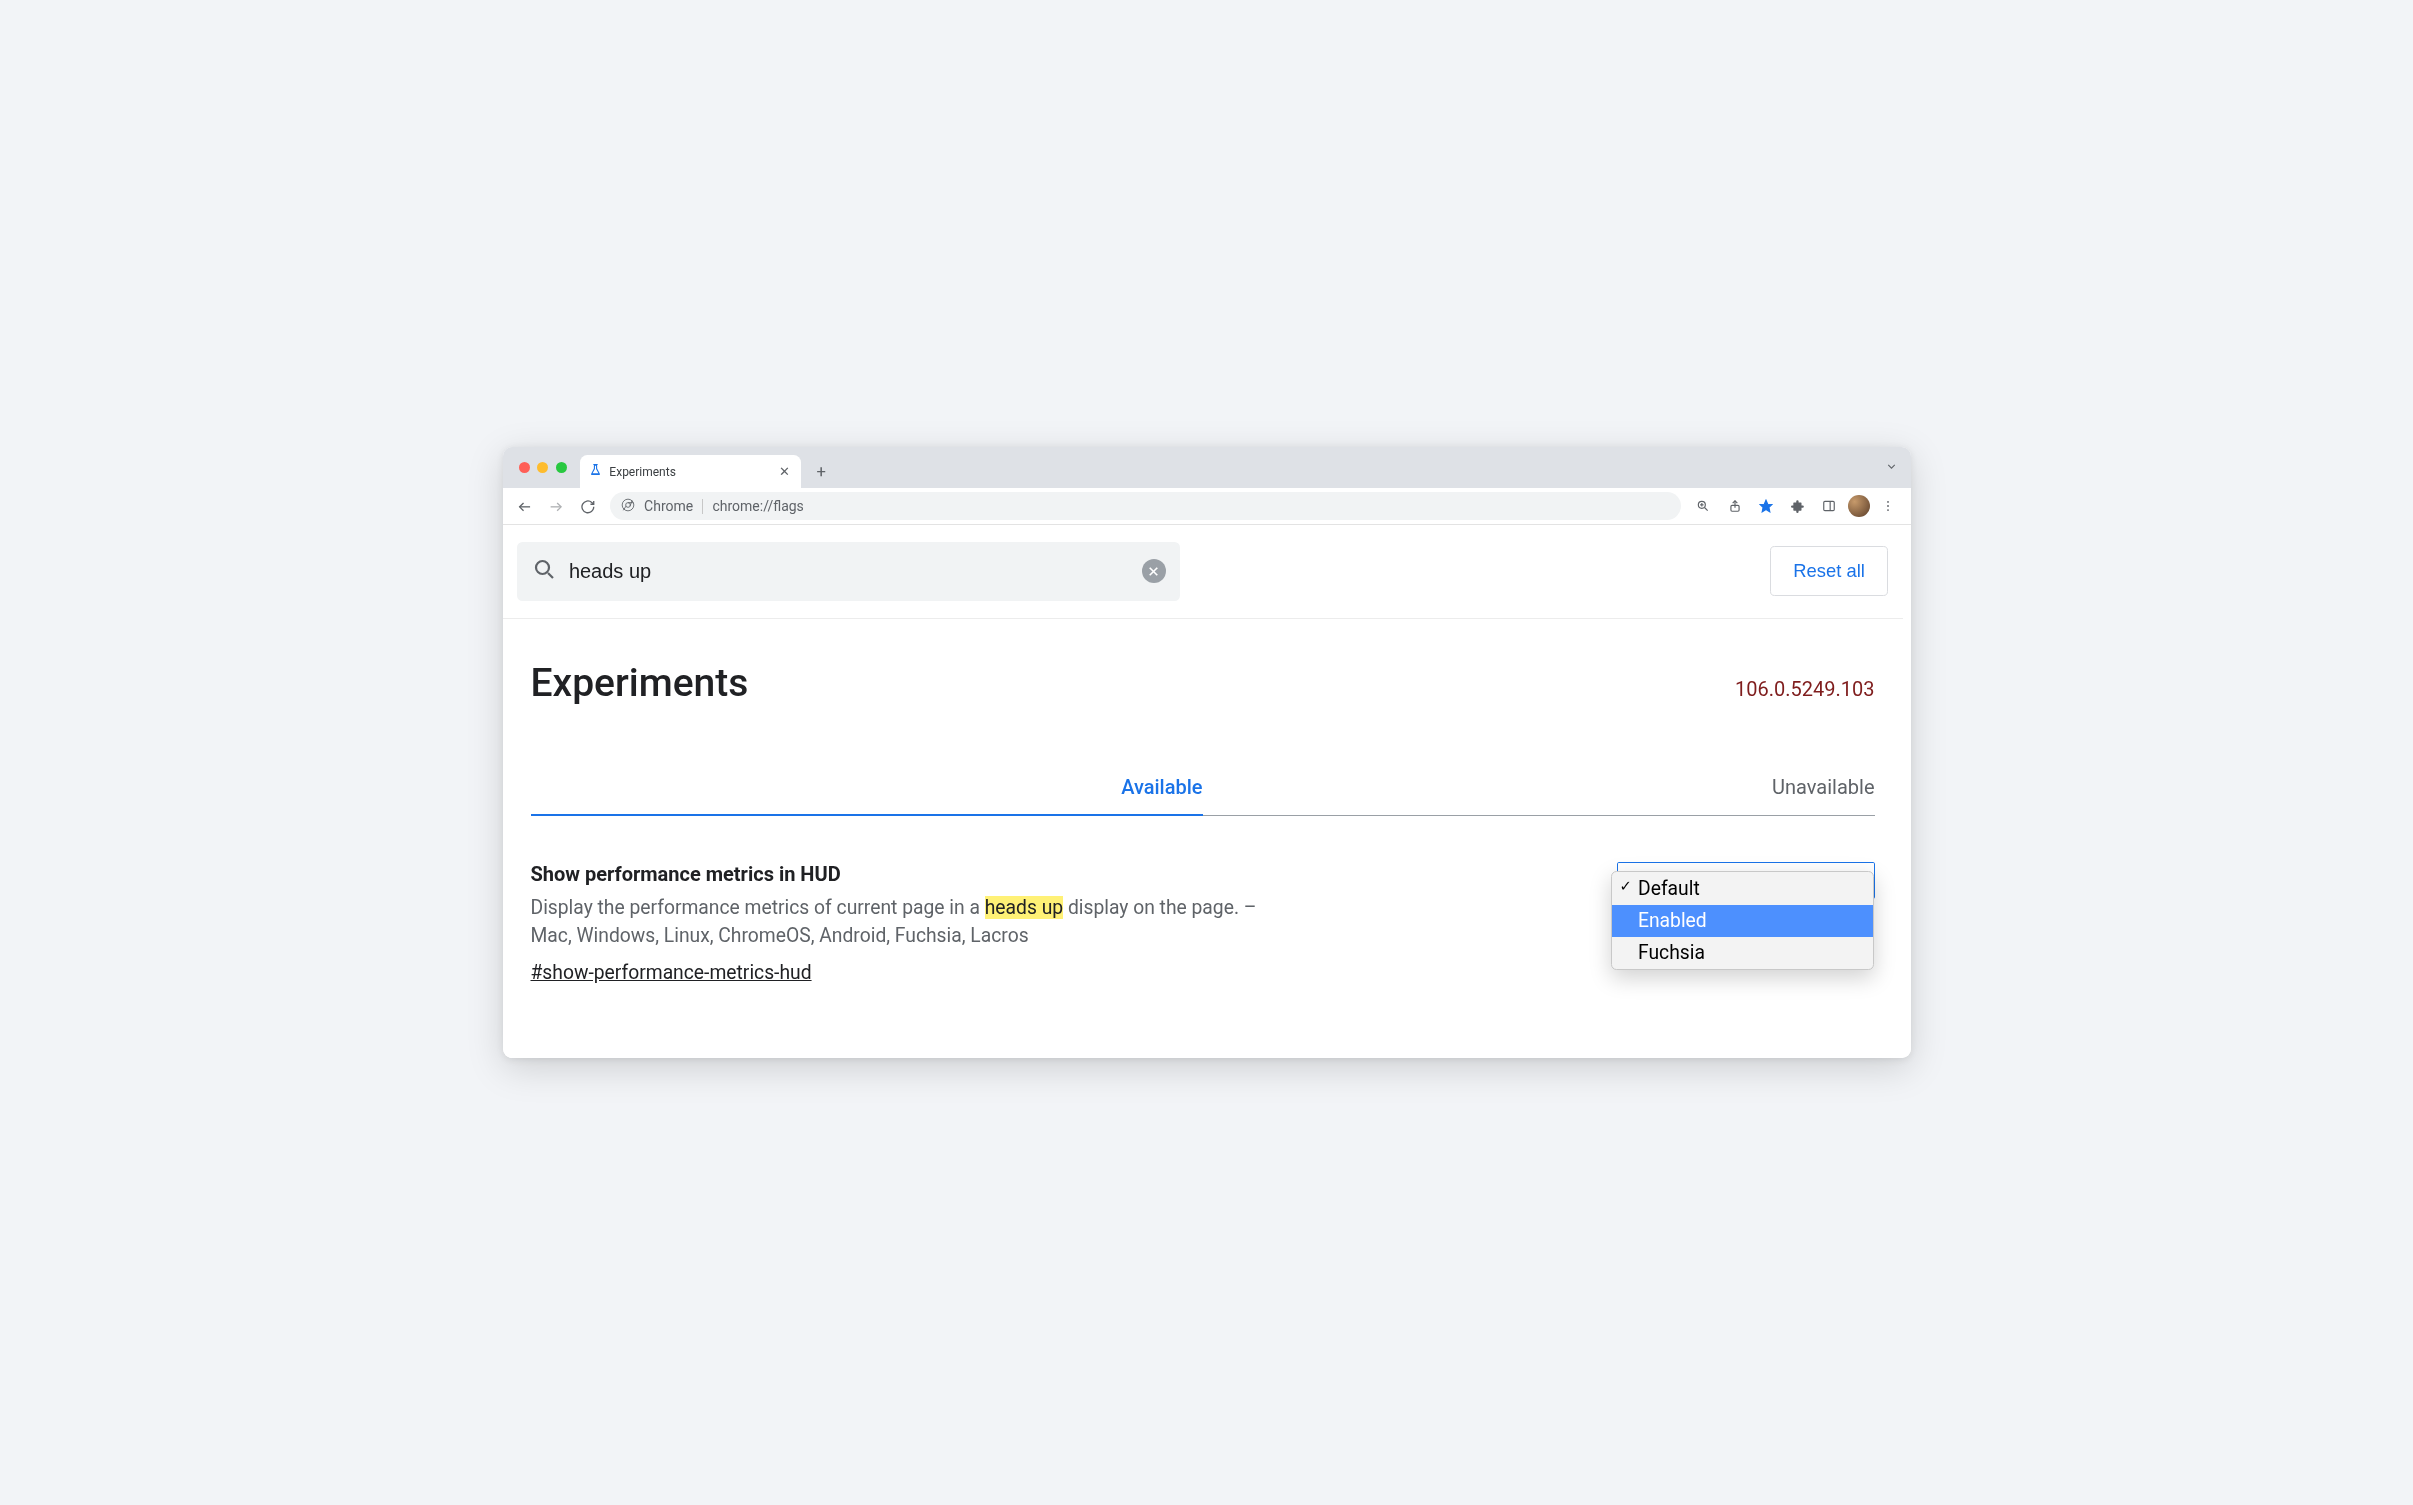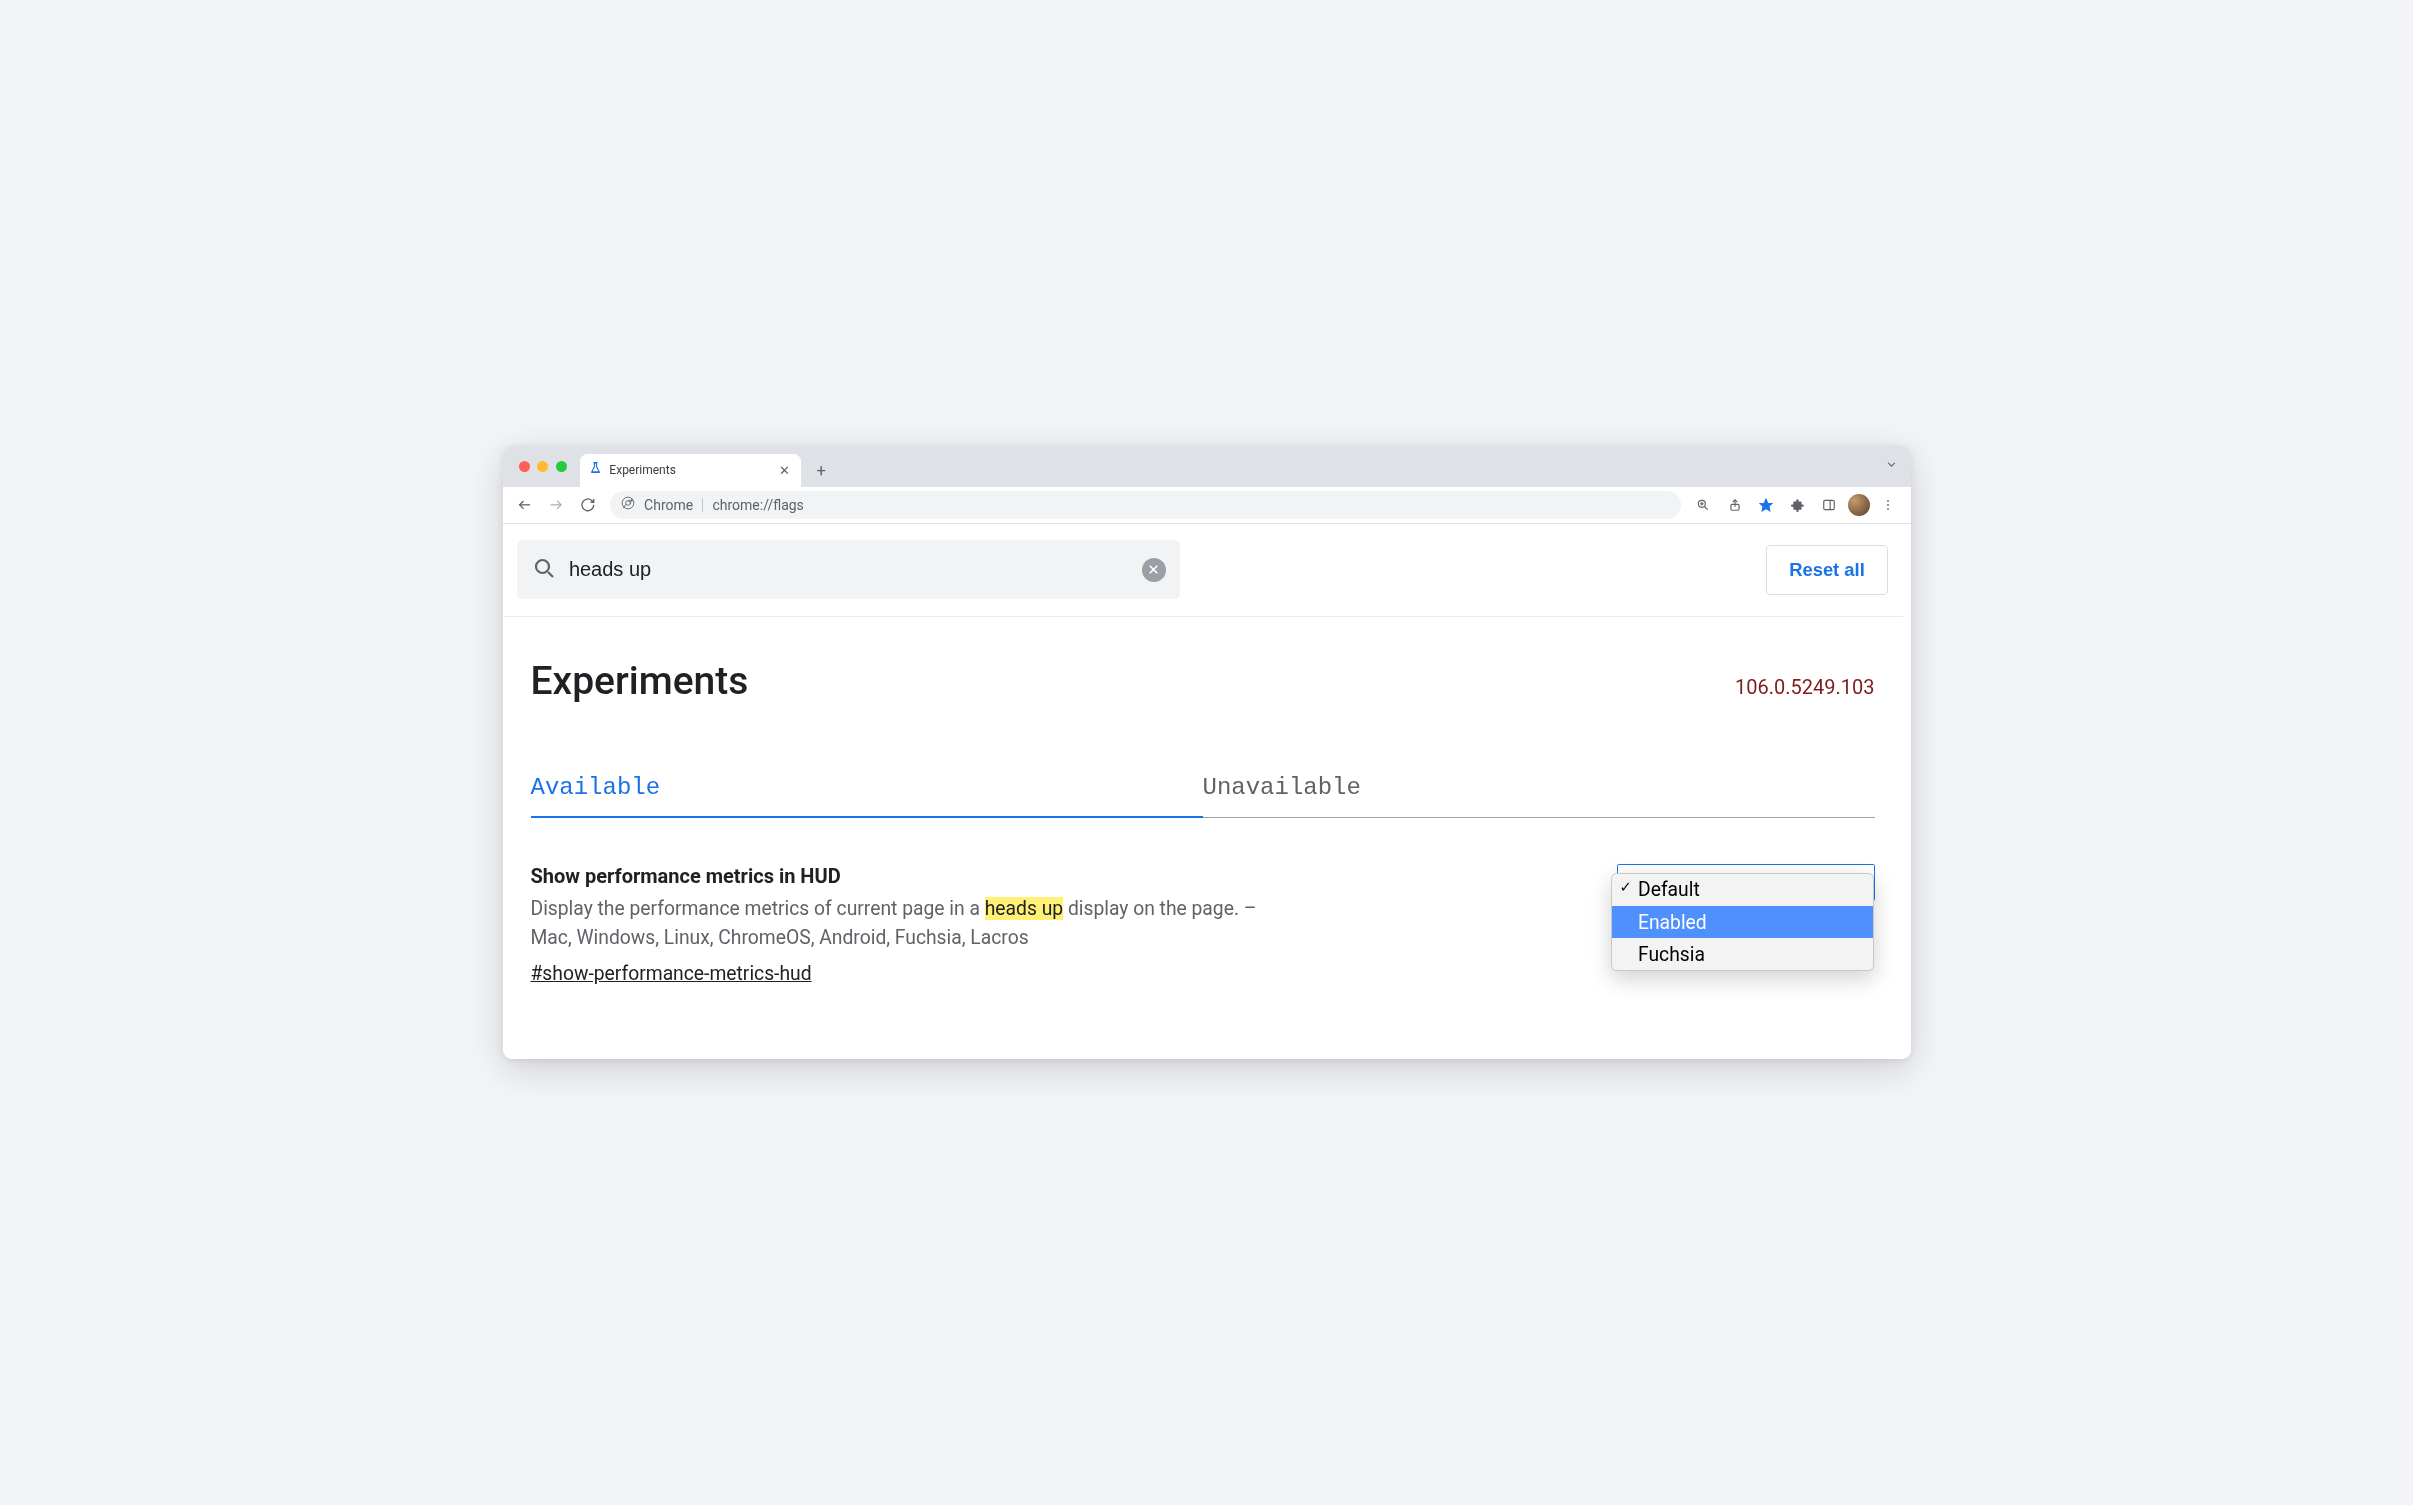--- a/index.html
+++ b/index.html
@@ -161,21 +161,21 @@
     color: #fff; cursor: pointer;
   }
   .searchbox .clear svg { width: 13px; height: 13px; stroke: #fff; }
 
   .reset-btn {
     margin-left: auto;
     border: 0.9px solid #dadce0;
     background: #fff;
     color: #1a73e8;
     font-size: 18.4px;
-    font-weight: 700;
+    font-weight: 400;
     padding: 13px 22px;
     border-radius: 4.6px;
     cursor: pointer;
   }
 
   .heading-row {
     display: flex;
     align-items: baseline;
     padding: 41px 28px 9.2px 28px;
   }
@@ -189,27 +189,26 @@
     font-size: 20px;
     color: #7f1d1d;
   }
 
   .tabs {
     display: flex;
     margin: 46px 28px 0 28px;
   }
   .tabbtn {
     flex: 1;
-    text-align: left;
-    font-size: 24px;
+    text-align: right;
+    font-size: 20px;
     padding: 14.7px 0;
     cursor: pointer;
     color: #5f6368;
     border-bottom: 1.8px solid #9aa0a6;
-    font-family: Liberation Mono, monospace;
   }
   .tabbtn.active {
     color: #1a73e8;
     font-weight: 500;
     border-bottom: 2.8px solid #1a73e8;
   }
 
   .flag {
     padding: 46px 28px 0 28px;
     display: flex;

